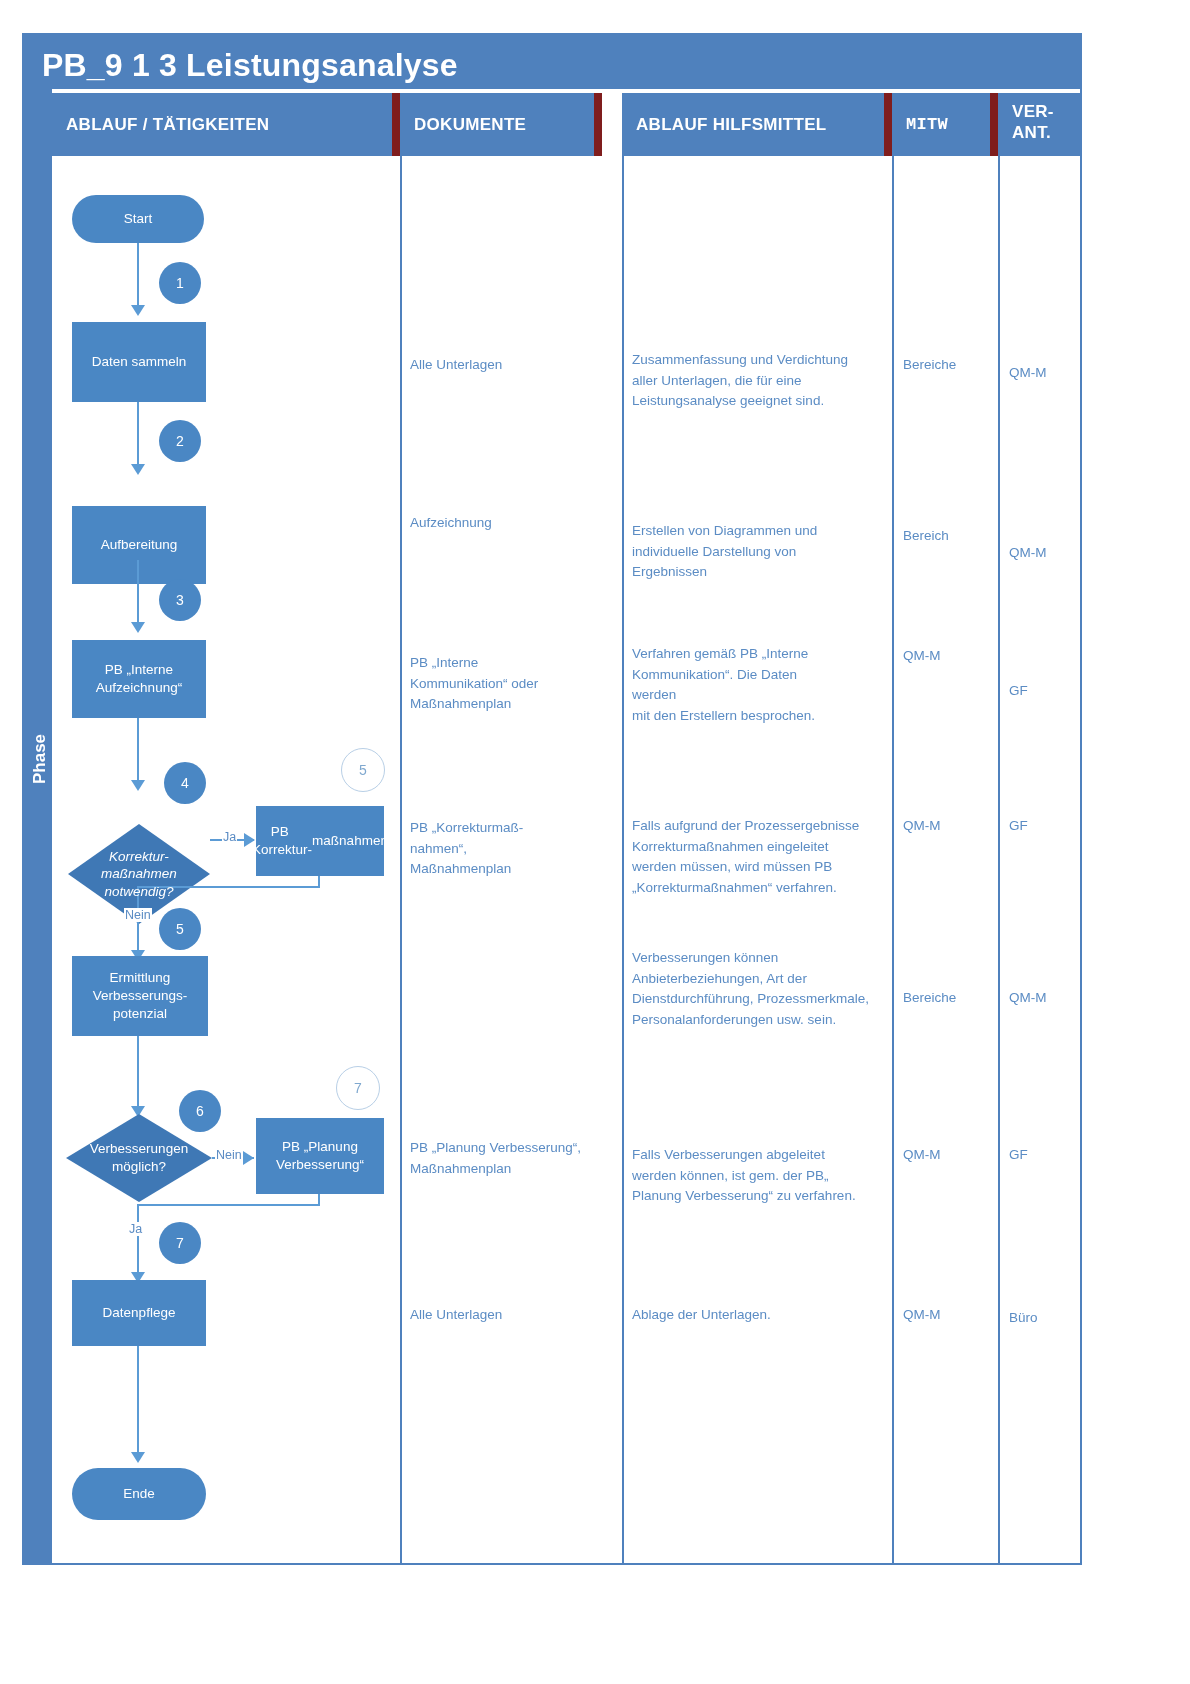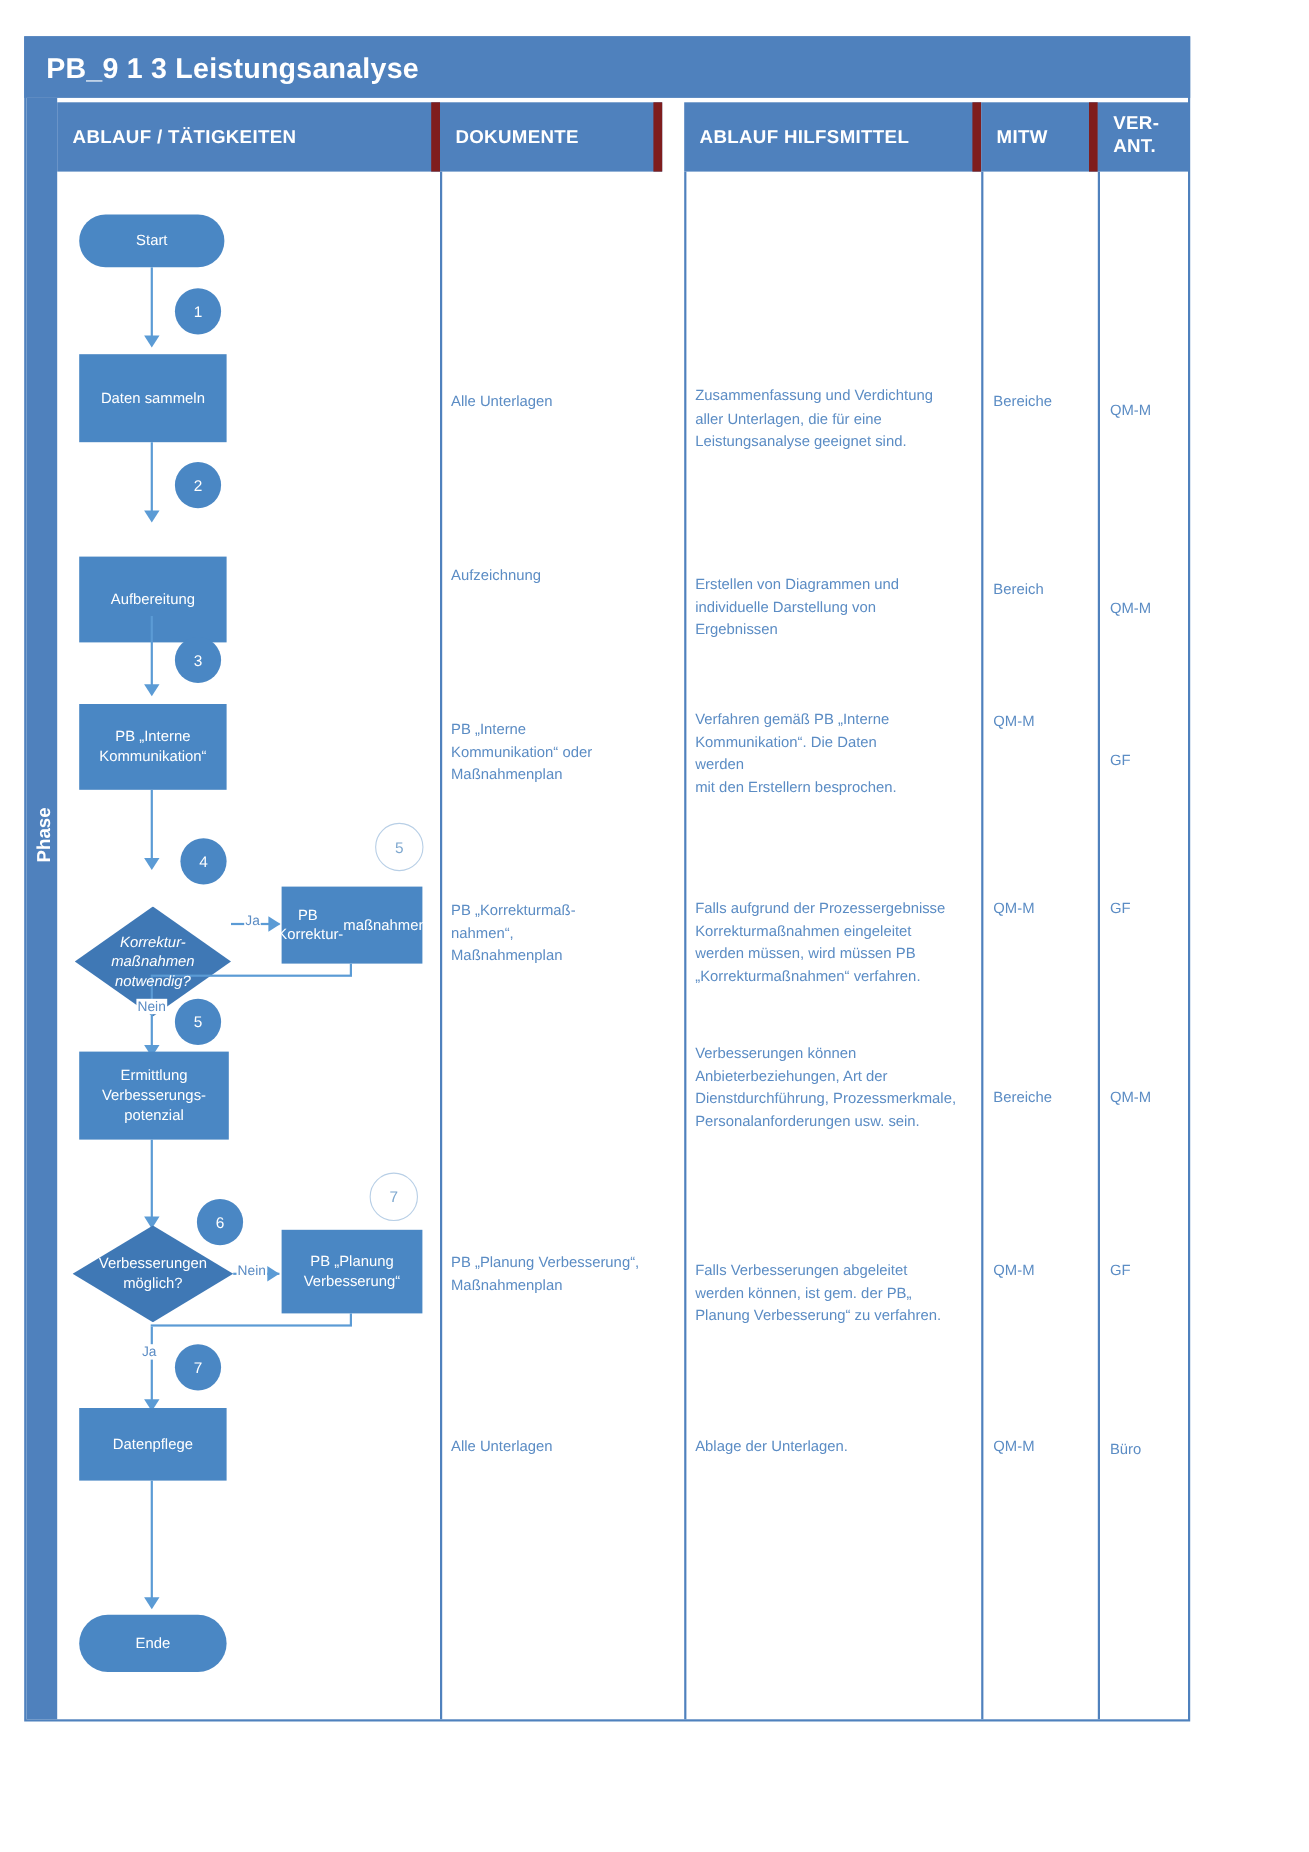--- a/index.html
+++ b/index.html
@@ -13,21 +13,21 @@
   .frame{
     position:absolute;left:22px;top:33px;width:1060px;height:1532px;
     border:2px solid #4f81bd;box-sizing:border-box;background:#fff;
   }
   .title-bar{
     position:absolute;left:22px;top:33px;width:1060px;height:56px;
     background:#4f81bd;box-sizing:border-box;
   }
   .title-text{
     position:absolute;left:20px;top:14px;color:#ffffff;
-    font-size:26px;font-weight:bold;letter-spacing:.2px;white-space:nowrap;
+    font-size:32px;font-weight:bold;letter-spacing:.2px;white-space:nowrap;
   }
   
   .phase-band{
     position:absolute;left:24px;top:89px;width:28px;height:1474px;
     background:#4f81bd;
   }
   .phase-label{
     position:absolute;left:-44px;top:660px;width:120px;
     transform:rotate(-90deg);transform-origin:center center;
     color:#ffffff;font-size:17px;font-weight:bold;text-align:center;
@@ -103,21 +103,21 @@
     <div class="title-text">PB_9 1 3 Leistungsanalyse</div>
   </div>
 
   <div class="phase-band">
     <div class="phase-label">Phase</div>
   </div>
 
   <div class="hdr" style="left:52px;width:348px;">ABLAUF / TÄTIGKEITEN</div>
   <div class="hdr" style="left:400px;width:202px;">DOKUMENTE</div>
   <div class="hdr" style="left:622px;width:270px;">ABLAUF HILFSMITTEL</div>
-  <div class="hdr" style="left:892px;width:106px;">MITW</div>
+  <div class="hdr" style="left:892px;width:106px;font-family:Liberation Mono, monospace;">MITW</div>
   <div class="hdr two-line" style="left:998px;width:82px;border-right:none;">
     <div>VER-</div>
     <div>ANT.</div>
   </div>
 
   <div class="vsep" style="left:400px;"></div>
   <div class="vsep" style="left:622px;"></div>
   <div class="vsep" style="left:892px;"></div>
   <div class="vsep" style="left:998px;"></div>
 
@@ -131,21 +131,21 @@
   <div class="arrow-down" style="left:131px;top:464px;"></div>
   <div class="step" style="left:159px;top:420px;">2</div>
 
   <div class="node process" style="left:72px;top:506px;width:134px;height:78px;">Aufbereitung</div>
   <div class="conn v" style="left:137px;top:560px;height:68px;"></div>
   <div class="arrow-down" style="left:131px;top:622px;"></div>
   <div class="step" style="left:159px;top:579px;">3</div>
 
   <div class="node process" style="left:72px;top:640px;width:134px;height:78px;flex-direction:column;">
     <div>PB „Interne</div>
-    <div>Kommunikation“</div>
+    <div>Aufzeichnung“</div>
   </div>
   <div class="conn v" style="left:137px;top:718px;height:68px;"></div>
   <div class="arrow-down" style="left:131px;top:780px;"></div>
   <div class="step" style="left:164px;top:762px;">4</div>
   <div class="step hollow" style="left:341px;top:748px;">5</div>
 
   <div class="diamond" style="left:68px;top:824px;width:142px;height:100px;font-style:italic;">
     <svg class="dshape" viewBox="0 0 142 100" preserveAspectRatio="none">
       <polygon points="71,0 142,50 71,100 0,50" fill="#3f78b5"></polygon>
     </svg>

